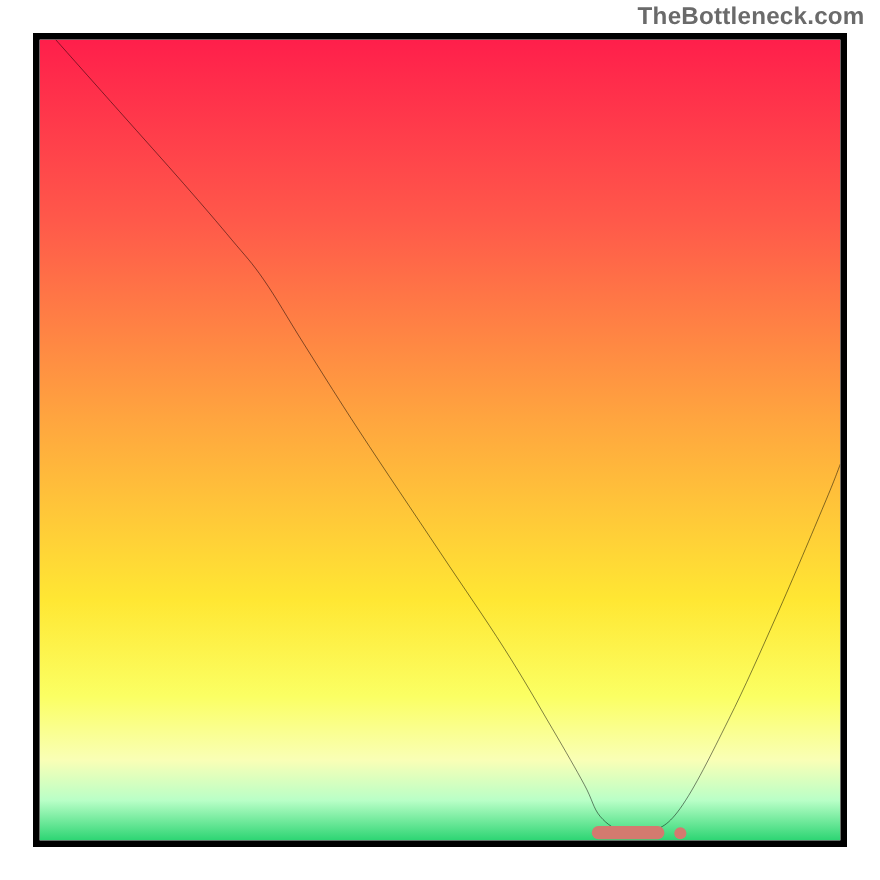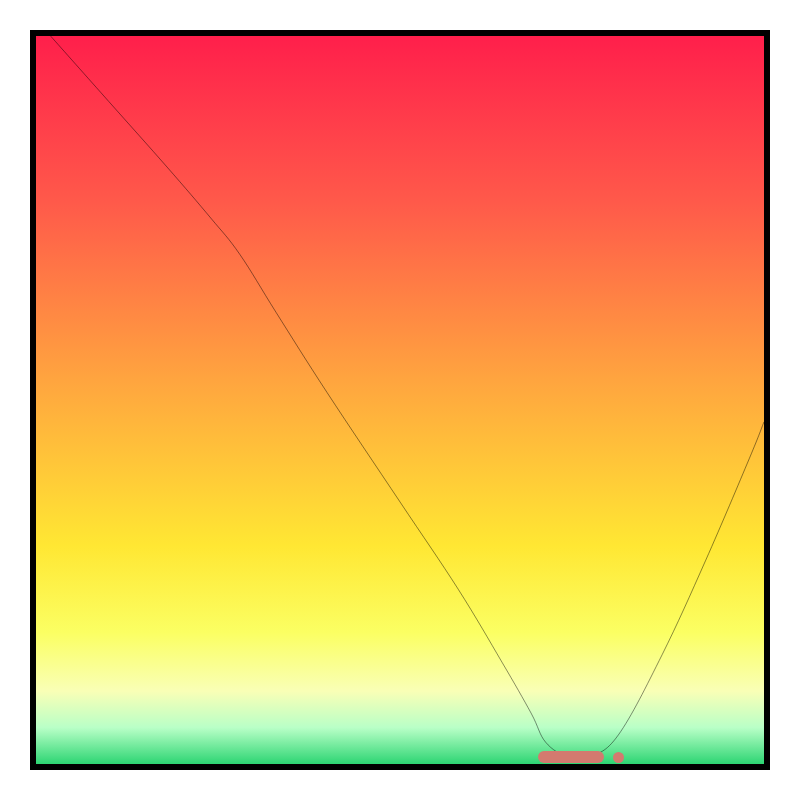--- a/index.html
+++ b/index.html
@@ -62,20 +62,21 @@
     height: 11px;
     border-radius: 50%;
     background: #d37a6f;
     z-index: 12;
   }
 </style>
 </head>
 <body>
 
 <div class="chart-container">
+  <div class="watermark">TheBottleneck.com</div>
 
   <div class="plot-area">
     <svg class="gradient-bg" viewBox="0 0 100 100" preserveAspectRatio="none">
       <defs>
         <linearGradient id="bg-grad" x1="0" y1="0" x2="0" y2="1">
             <stop offset="0%" stop-color="#ff1f4b"></stop>
             <stop offset="23%" stop-color="#ff5a4a"></stop>
             <stop offset="47%" stop-color="#ffa43f"></stop>
             <stop offset="70%" stop-color="#ffe733"></stop>
             <stop offset="82%" stop-color="#fbff63"></stop>

